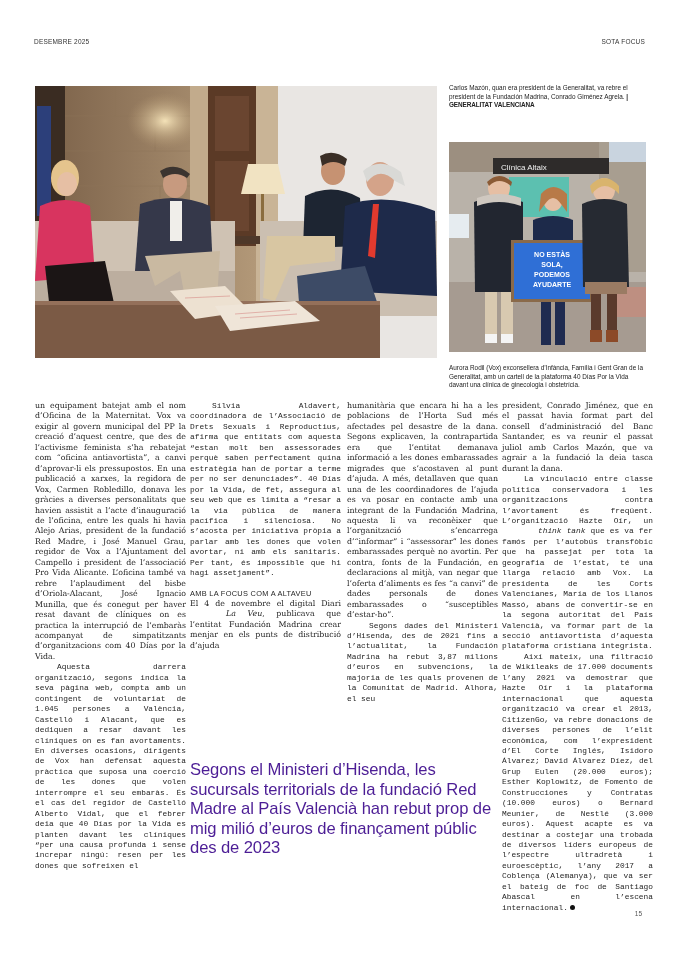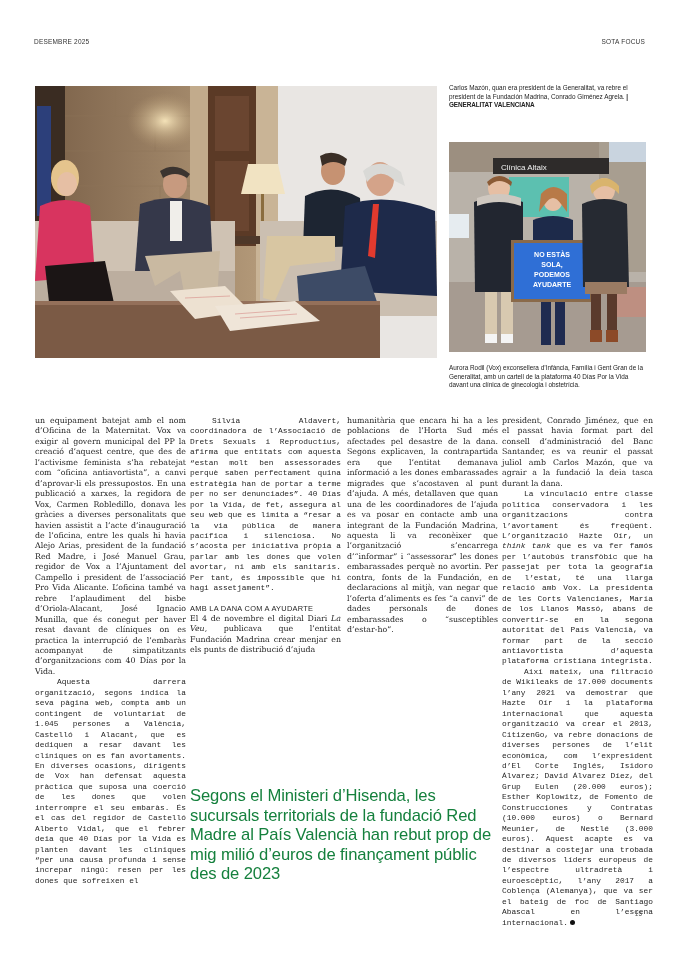--- a/index.html
+++ b/index.html
@@ -12,36 +12,36 @@
 
   .photo { position: absolute; overflow: hidden; text-align: right; }
   .photo-main { left: 35px; top: 86px; width: 402px; height: 272px; }
   .photo-side { left: 449px; top: 142px; width: 197px; height: 210px; }
 
   .caption { position: absolute; font-family: "Liberation Sans", sans-serif; font-size: 6.4px; line-height: 8.6px; color: #222; }
   .caption-top { left: 449px; top: 84px; width: 200px; }
   .caption-bottom { left: 449px; top: 364px; width: 200px; }
   .credit { font-weight: bold; letter-spacing: -0.1px; }
 
-  .col { position: absolute; top: 416px; width: 151px; font-size: 7.85px; line-height: 10.45px; text-align: justify; hyphens: manual; color: #1f1f1f; }
+  .col { position: absolute; top: 401px; width: 151px; font-size: 7.85px; line-height: 10.45px; text-align: justify; hyphens: manual; color: #1f1f1f; }
   .col p { margin: 0; }
   .col p.indent { text-indent: 22px; font-family: Liberation Mono, monospace; }
   .col p + p { margin-top: 0; }
   .c1 { left: 35px; }
   .c2 { left: 190px; }
   .c3 { left: 347px; }
   .c4 { left: 502px; }
 
   .subhead { font-family: "Liberation Sans", sans-serif; font-size: 7.4px; letter-spacing: 0.3px; margin-top: 10px; line-height: 10px; }
 
-  .pullquote { position: absolute; left: 190px; top: 760px; width: 305px; font-family: "Liberation Sans", sans-serif; font-size: 16.6px; line-height: 19.6px; color: #15803d; letter-spacing: -0.1px; margin-top: 26px; }
+  .pullquote { position: absolute; left: 190px; top: 760px; width: 305px; font-family: "Liberation Sans", sans-serif; font-size: 16.6px; line-height: 19.6px; color: #4c1d95; letter-spacing: -0.1px; }
 
   .page-num { position: absolute; right: 38px; top: 910px; font-family: "Liberation Sans", sans-serif; font-size: 6.5px; color: #555; }
   .end-mark { display: inline-block; width: 5px; height: 5px; background: #111; border-radius: 50%; margin-left: 2px; vertical-align: middle; }
-  em { font-style: italic; }
+  em { font-style: italic; margin-left: 36px; }
 </style>
 </head>
 <body>
 
 <div class="running-head rh-left">DESEMBRE 2025</div>
 <div class="running-head rh-right">SOTA FOCUS</div>
 
 <div class="photo photo-main">
   <svg width="402" height="272" viewBox="0 0 402 272">
     <defs>
@@ -179,26 +179,27 @@
 
 <div class="caption caption-bottom">Aurora Rodil (Vox) exconsellera d’Infància, Família i Gent Gran de la Generalitat, amb un cartell de la plataforma 40 Días Por la Vida davant una clínica de ginecologia i obstetrícia.</div>
 
 <div class="col c1">
   <p>un equipament batejat amb el nom d’Oficina de la Maternitat. Vox va exigir al govern municipal del PP la creació d’aquest centre, que des de l’activisme feminista s’ha rebatejat com “oficina antiavortista”, a canvi d’aprovar-li els pressupostos. En una publicació a xarxes, la regidora de Vox, Carmen Robledillo, donava les gràcies a diverses personalitats que havien assistit a l’acte d’inauguració de l’oficina, entre les quals hi havia Alejo Arias, president de la fundació Red Madre, i José Manuel Grau, regidor de Vox a l’Ajuntament del Campello i president de l’associació Pro Vida Alicante. L’oficina també va rebre l’aplaudiment del bisbe d’Oriola-Alacant, José Ignacio Munilla, que és conegut per haver resat davant de clíniques on es practica la interrupció de l’embaràs acompanyat de simpatitzants d’organitzacions com 40 Días por la Vida.</p>
   <p class="indent">Aquesta darrera organització, segons indica la seva pàgina web, compta amb un contingent de voluntariat de 1.045 persones a València, Castelló i Alacant, que es dediquen a resar davant les clíniques on es fan avortaments. En diverses ocasions, dirigents de Vox han defensat aquesta pràctica que suposa una coerció de les dones que volen interrompre el seu embaràs. És el cas del regidor de Castelló Alberto Vidal, que el febrer deia que 40 Días por la Vida es planten davant les clíniques “per una causa profunda i sense increpar ningú: resen per les dones que sofreixen el</p>
 </div>
 
 <div class="col c2">
   <p class="indent">Sílvia Aldavert, coordinadora de l’Associació de Drets Sexuals i Reproductius, afirma que entitats com aquesta “estan molt ben assessorades perquè saben perfectament quina estratègia han de portar a terme per no ser denunciades”. 40 Días por la Vida, de fet, assegura al seu web que es limita a “resar a la via pública de manera pacífica i silenciosa. No s’acosta per iniciativa pròpia a parlar amb les dones que volen avortar, ni amb els sanitaris. Per tant, és impossible que hi hagi assetjament”.</p>
-  <div class="subhead">AMB LA DANA COM A AYUDARTE</div>
+  <div class="subhead">AMB LA FOCUS COM A ALTAVEU</div>
   <p><span>El 4 de novembre el digital Diari </span><em>La Veu</em><span>, publicava que l’entitat Fundación Madrina crear menjar en els punts de distribució d’ajuda</span></p>
 </div>
 
 <div class="col c3">
   <p>humanitària que encara hi ha a les poblacions de l’Horta Sud més afectades pel desastre de la dana. Segons explicaven, la contrapartida era que l’entitat demanava informació a les dones embarassades migrades que s’acostaven al punt d’ajuda. A més, detallaven que quan una de les coordinadores de l’ajuda es va posar en contacte amb una integrant de la Fundación Madrina, aquesta li va reconèixer que l’organització s’encarrega d’“informar” i “assessorar” les dones embarassades perquè no avortin. Per contra, fonts de la Fundación, en declaracions al mitjà, van negar que l’oferta d’aliments es fes “a canvi” de dades personals de dones embarassades o “susceptibles d’estar-ho”.</p>
+  <p class="indent">Segons dades del Ministeri d’Hisenda, des de 2021 fins a l’actualitat, la Fundación Madrina ha rebut 3,87 milions d’euros en subvencions, la majoria de les quals provenen de la Comunitat de Madrid. Alhora, el seu</p>
 </div>
 
 <div class="col c4">
   <p>president, Conrado Jiménez, que en el passat havia format part del consell d’administració del Banc Santander, es va reunir el passat juliol amb Carlos Mazón, que va agrair a la fundació la deia tasca durant la dana.</p>
   <p class="indent"><span>La vinculació entre classe política conservadora i les organitzacions contra l’avortament és freqüent. L’organització Hazte Oír, un </span><em>think tank</em><span> que es va fer famós per l’autobús transfòbic que ha passejat per tota la geografia de l’estat, té una llarga relació amb Vox. La presidenta de les Corts Valencianes, María de los Llanos Massó, abans de convertir-se en la segona autoritat del País Valencià, va formar part de la secció antiavortista d’aquesta plataforma cristiana integrista.</span></p>
   <p class="indent"><span>Així mateix, una filtració de Wikileaks de 17.000 documents l’any 2021 va demostrar que Hazte Oír i la plataforma internacional que aquesta organització va crear el 2013, CitizenGo, va rebre donacions de diverses persones de l’elit econòmica, com l’expresident d’El Corte Inglés, Isidoro Álvarez; David Álvarez Díez, del Grup Eulen (20.000 euros); Esther Koplowitz, de Fomento de Construcciones y Contratas (10.000 euros) o Bernard Meunier, de Nestlé (3.000 euros). Aquest acapte es va destinar a costejar una trobada de diversos líders europeus de l’espectre ultradretà i euroescèptic, l’any 2017 a Coblença (Alemanya), que va ser el bateig de foc de Santiago Abascal en l’escena internacional.</span><span class="end-mark"></span></p>
 </div>
 
 <div class="pullquote">Segons el Ministeri d’Hisenda, les sucursals territorials de la fundació Red Madre al País Valencià han rebut prop de mig milió d’euros de finançament públic des de 2023</div>
 

